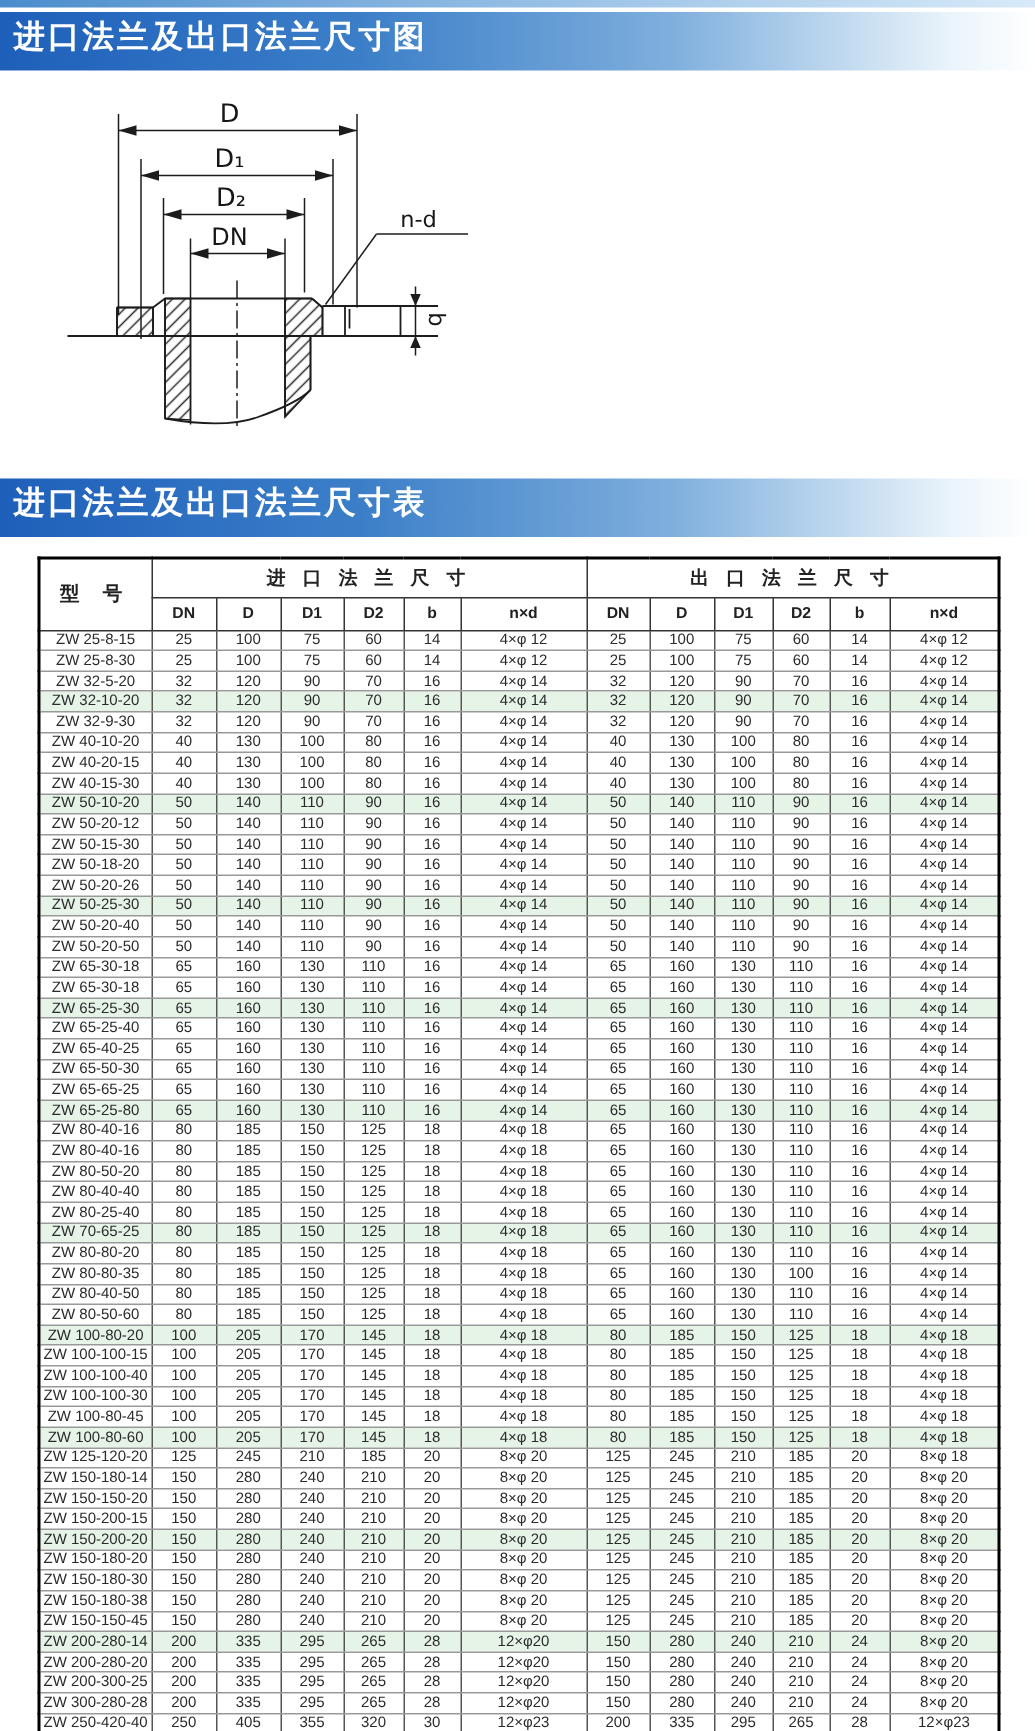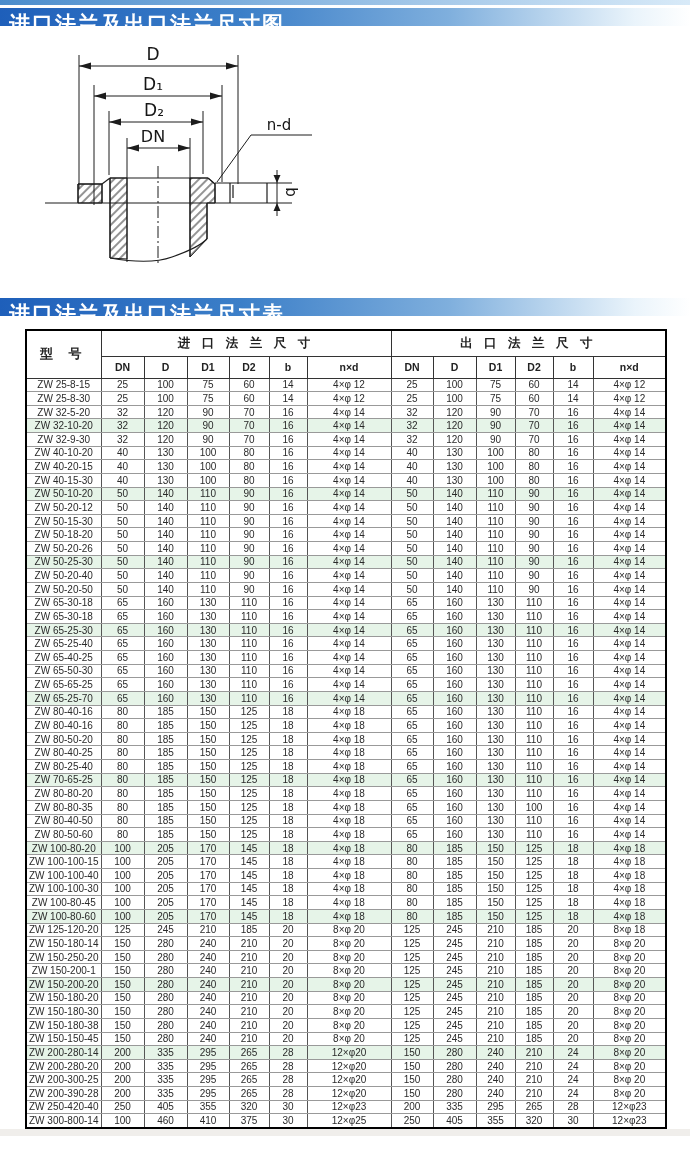--- a/index.html
+++ b/index.html
@@ -11,21 +11,21 @@
   html,body{margin:0;padding:0;}
   body{
     width:690px;height:1154px;overflow:hidden;background:#ffffff;
     font-family:"Liberation Sans","DejaVu Sans",sans-serif;color:#222;
   }
   .top-strip{
     height:5px;width:100%;
     background:linear-gradient(90deg,#4a8ccc 0%,#8db9e2 45%,#d8eaf8 100%);
   }
   .title-bar{
-    margin-top:3px;height:18px;line-height:33px;padding-left:9px;
+    margin-top:3px;height:39px;line-height:33px;padding-left:9px;
     background:linear-gradient(90deg,var(--accent) 0%,#3c7fc8 35%,#7fafdd 65%,var(--accent-light) 92%,#ffffff 100%);
     color:#ffffff;font-size:21px;font-weight:bold;letter-spacing:2px;
     font-family:"DejaVu Sans","Liberation Sans",sans-serif;
   }
   .title-bar.second{margin-top:20px;}
   .diagram-wrap{height:252px;width:690px;}
   .table-wrap{margin:13px 25px 0 25px;}
   table.dim-table{
     width:640px;height:800px;border-collapse:collapse;table-layout:fixed;
     border:2px solid #000;
@@ -510,21 +510,21 @@
           <td>16</td>
           <td>4×φ 14</td>
           <td>65</td>
           <td>160</td>
           <td>130</td>
           <td>110</td>
           <td>16</td>
           <td>4×φ 14</td>
         </tr>
         <tr class="hl">
-          <td class="model">ZW 65-25-70</td>
+          <td class="model">ZW 65-25-80</td>
           <td>65</td>
           <td>160</td>
           <td>130</td>
           <td>110</td>
           <td>16</td>
           <td>4×φ 14</td>
           <td>65</td>
           <td>160</td>
           <td>130</td>
           <td>110</td>
@@ -570,21 +570,21 @@
           <td>18</td>
           <td>4×φ 18</td>
           <td>65</td>
           <td>160</td>
           <td>130</td>
           <td>110</td>
           <td>16</td>
           <td>4×φ 14</td>
         </tr>
         <tr>
-          <td class="model">ZW 80-40-25</td>
+          <td class="model">ZW 80-40-40</td>
           <td>80</td>
           <td>185</td>
           <td>150</td>
           <td>125</td>
           <td>18</td>
           <td>4×φ 18</td>
           <td>65</td>
           <td>160</td>
           <td>130</td>
           <td>110</td>
@@ -795,36 +795,36 @@
           <td>20</td>
           <td>8×φ 20</td>
           <td>125</td>
           <td>245</td>
           <td>210</td>
           <td>185</td>
           <td>20</td>
           <td>8×φ 20</td>
         </tr>
         <tr>
-          <td class="model">ZW 150-250-20</td>
+          <td class="model">ZW 150-150-20</td>
           <td>150</td>
           <td>280</td>
           <td>240</td>
           <td>210</td>
           <td>20</td>
           <td>8×φ 20</td>
           <td>125</td>
           <td>245</td>
           <td>210</td>
           <td>185</td>
           <td>20</td>
           <td>8×φ 20</td>
         </tr>
         <tr>
-          <td class="model">ZW 150-200-1</td>
+          <td class="model">ZW 150-200-15</td>
           <td>150</td>
           <td>280</td>
           <td>240</td>
           <td>210</td>
           <td>20</td>
           <td>8×φ 20</td>
           <td>125</td>
           <td>245</td>
           <td>210</td>
           <td>185</td>
@@ -945,21 +945,21 @@
           <td>28</td>
           <td>12×φ20</td>
           <td>150</td>
           <td>280</td>
           <td>240</td>
           <td>210</td>
           <td>24</td>
           <td>8×φ 20</td>
         </tr>
         <tr>
-          <td class="model">ZW 200-390-28</td>
+          <td class="model">ZW 300-280-28</td>
           <td>200</td>
           <td>335</td>
           <td>295</td>
           <td>265</td>
           <td>28</td>
           <td>12×φ20</td>
           <td>150</td>
           <td>280</td>
           <td>240</td>
           <td>210</td>

